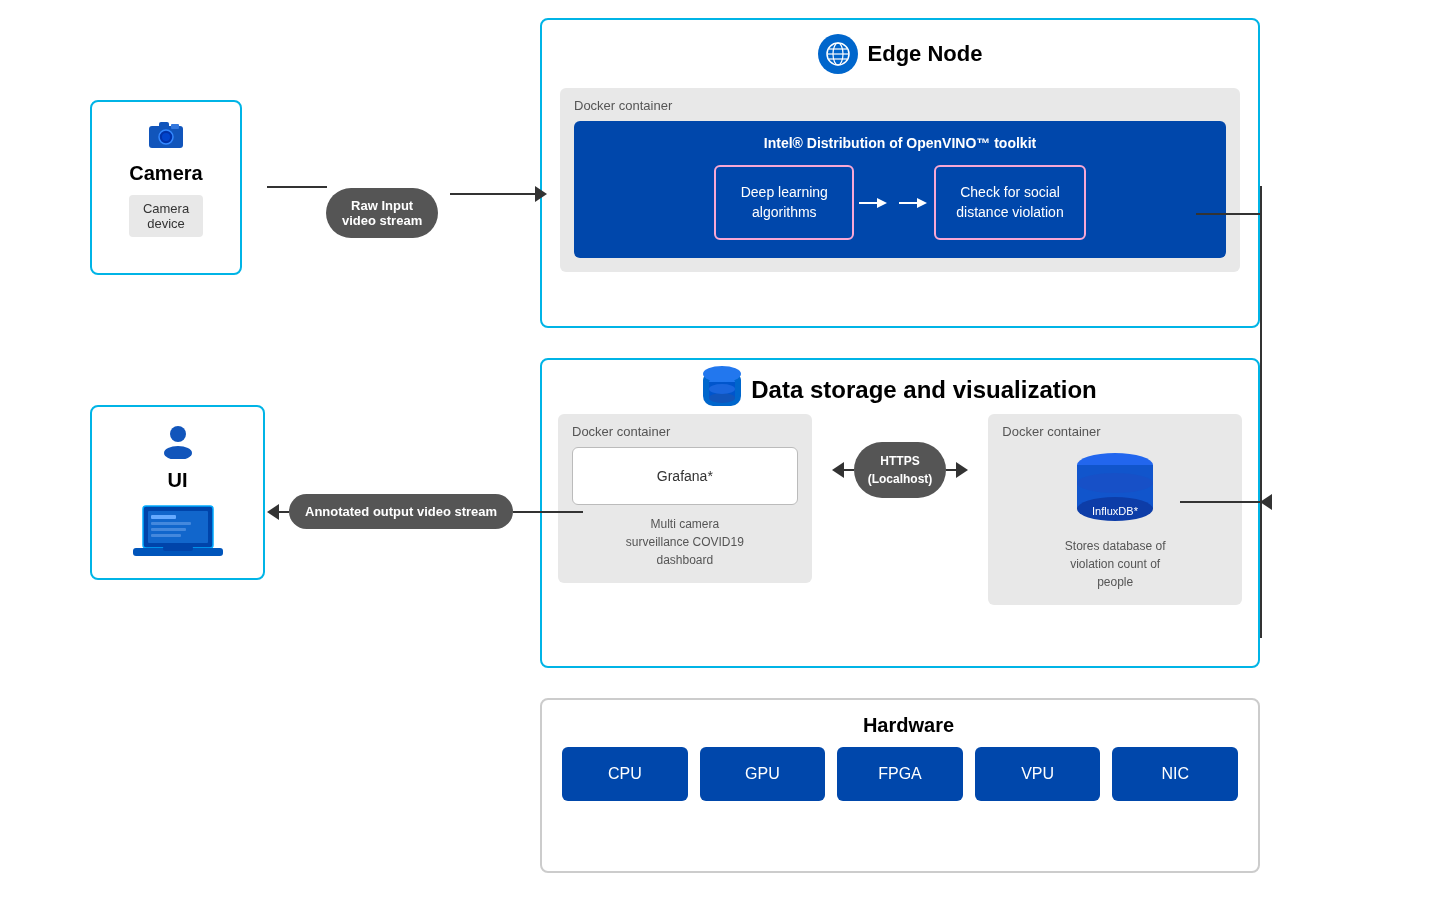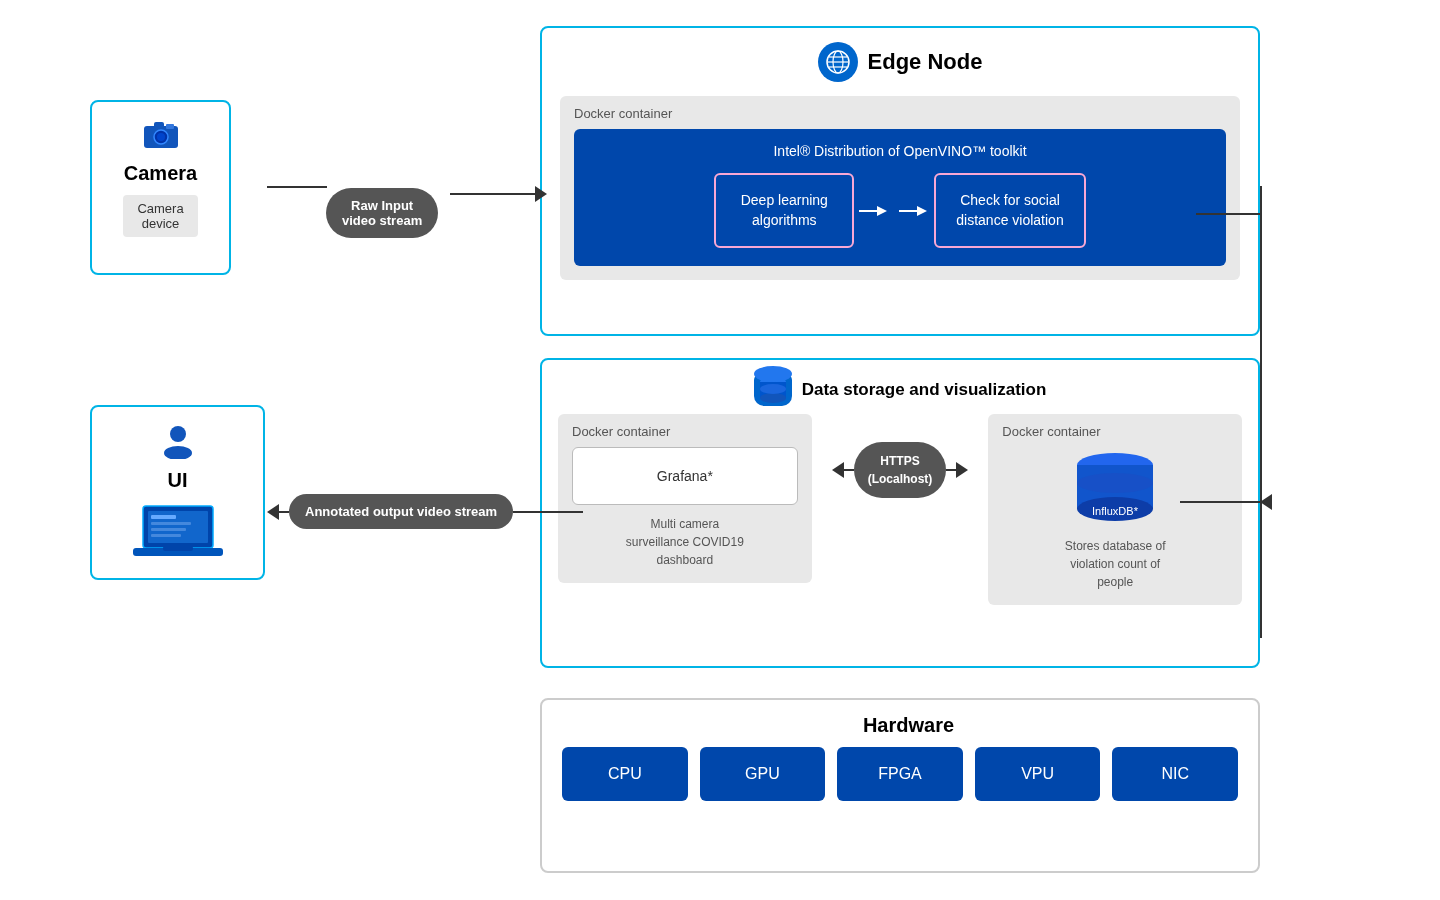--- a/index.html
+++ b/index.html
@@ -15,21 +15,21 @@
     .diagram {
       width: 1440px;
       height: 900px;
       position: relative;
       padding: 20px;
     }
 
     
     .edge-node-box {
       position: absolute;
-      top: 26px;
+      top: 18px;
       left: 540px;
       width: 720px;
       height: 310px;
       border: 2px solid #00b4e6;
       border-radius: 8px;
       background: #fff;
     }
 
     .edge-node-header {
       display: flex;
@@ -62,20 +62,21 @@
       background: #0047ab;
       border-radius: 6px;
       padding: 14px 18px 18px 18px;
     }
 
     .openvino-title {
       color: #fff;
       font-size: 14px;
       text-align: center;
       margin-bottom: 14px;
+      font-weight: bold;
     }
 
     .pipeline-row {
       display: flex;
       align-items: center;
       justify-content: center;
       gap: 0;
     }
 
     .pipeline-box {
@@ -108,21 +109,21 @@
       color: #fff;
       font-size: 20px;
       flex-shrink: 0;
     }
 
     
     .camera-box {
       position: absolute;
       top: 100px;
       left: 90px;
-      width: 141px;
+      width: 152px;
       height: 175px;
       border: 2px solid #00b4e6;
       border-radius: 8px;
       display: flex;
       flex-direction: column;
       align-items: center;
       padding: 14px;
     }
 
     .camera-title {
@@ -196,21 +197,21 @@
 
     .data-storage-header {
       display: flex;
       align-items: center;
       justify-content: center;
       padding: 14px 0 8px 0;
       gap: 10px;
     }
 
     .data-storage-title {
-      font-size: 17px;
+      font-size: 24px;
       font-weight: 700;
       color: #000;
     }
 
     .ds-inner {
       display: flex;
       margin: 0 16px;
       gap: 20px;
       align-items: flex-start;
     }

